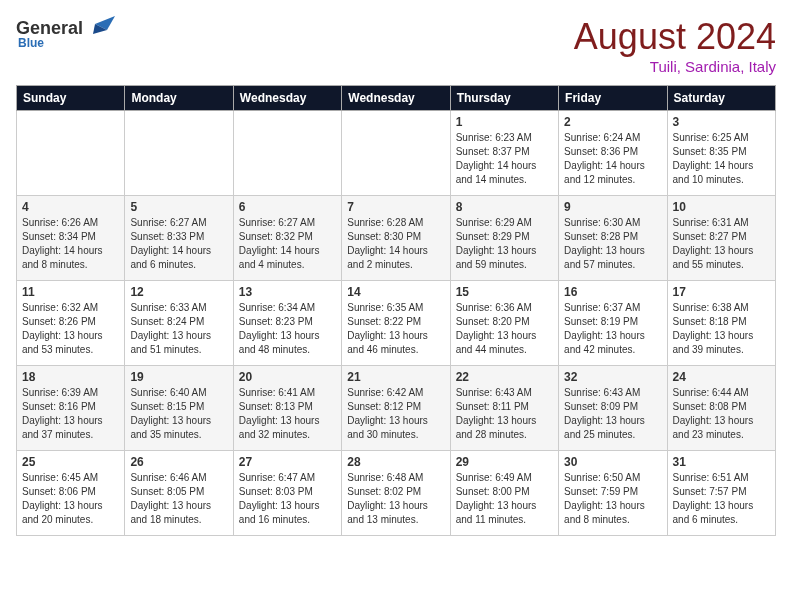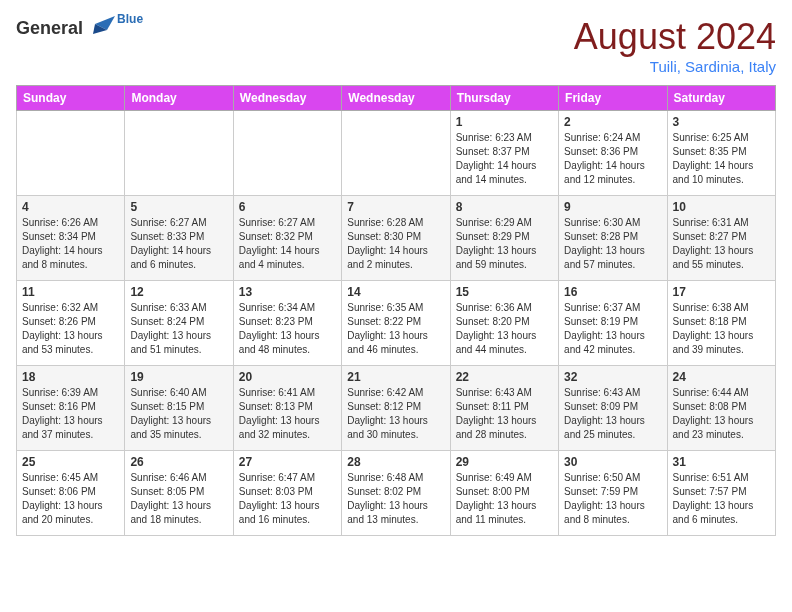--- a/index.html
+++ b/index.html
@@ -38,28 +38,28 @@
     .title-block {
       text-align: right;
     }
     .month-title {
       font-size: 36px;
       font-weight: normal;
       color: #7f1d1d;
     }
     .subtitle {
       font-size: 15px;
-      color: #3b82f6;
+      color: #a21caf;
     }
     table {
       width: 100%;
       border-collapse: collapse;
     }
     thead tr th {
-      background-color: #d946ef;
+      background-color: #0f172a;
       color: #fff;
       font-size: 12px;
       font-weight: bold;
       text-align: left;
       padding: 5px 6px;
       border: 1px solid #aaa;
     }
     tbody tr td {
       vertical-align: top;
       border: 1px solid #ccc;
@@ -86,21 +86,21 @@
     }
     .empty-cell {
       background: #fff !important;
     }
   </style>
 </head>
 <body>
 
 <div class="header">
   <div class="logo">
-    <div style="display:flex;flex-direction:row;align-items:flex-start;">
+    <div style="display:flex;flex-direction:column;align-items:flex-start;">
       <div style="display:flex;align-items:center;">
         <span class="logo-text-general">General</span>
 
         <svg class="logo-icon" viewBox="0 0 30 24">
           <polygon points="10,8 30,0 22,14" fill="#2a6db5"></polygon>
           <polygon points="10,8 22,14 8,18" fill="#1a4a8a"></polygon>
         </svg>
       </div>
       <span class="logo-text-blue" style="margin-top:-4px;align-self:flex-start;margin-left:2px;">Blue</span>
     </div>

